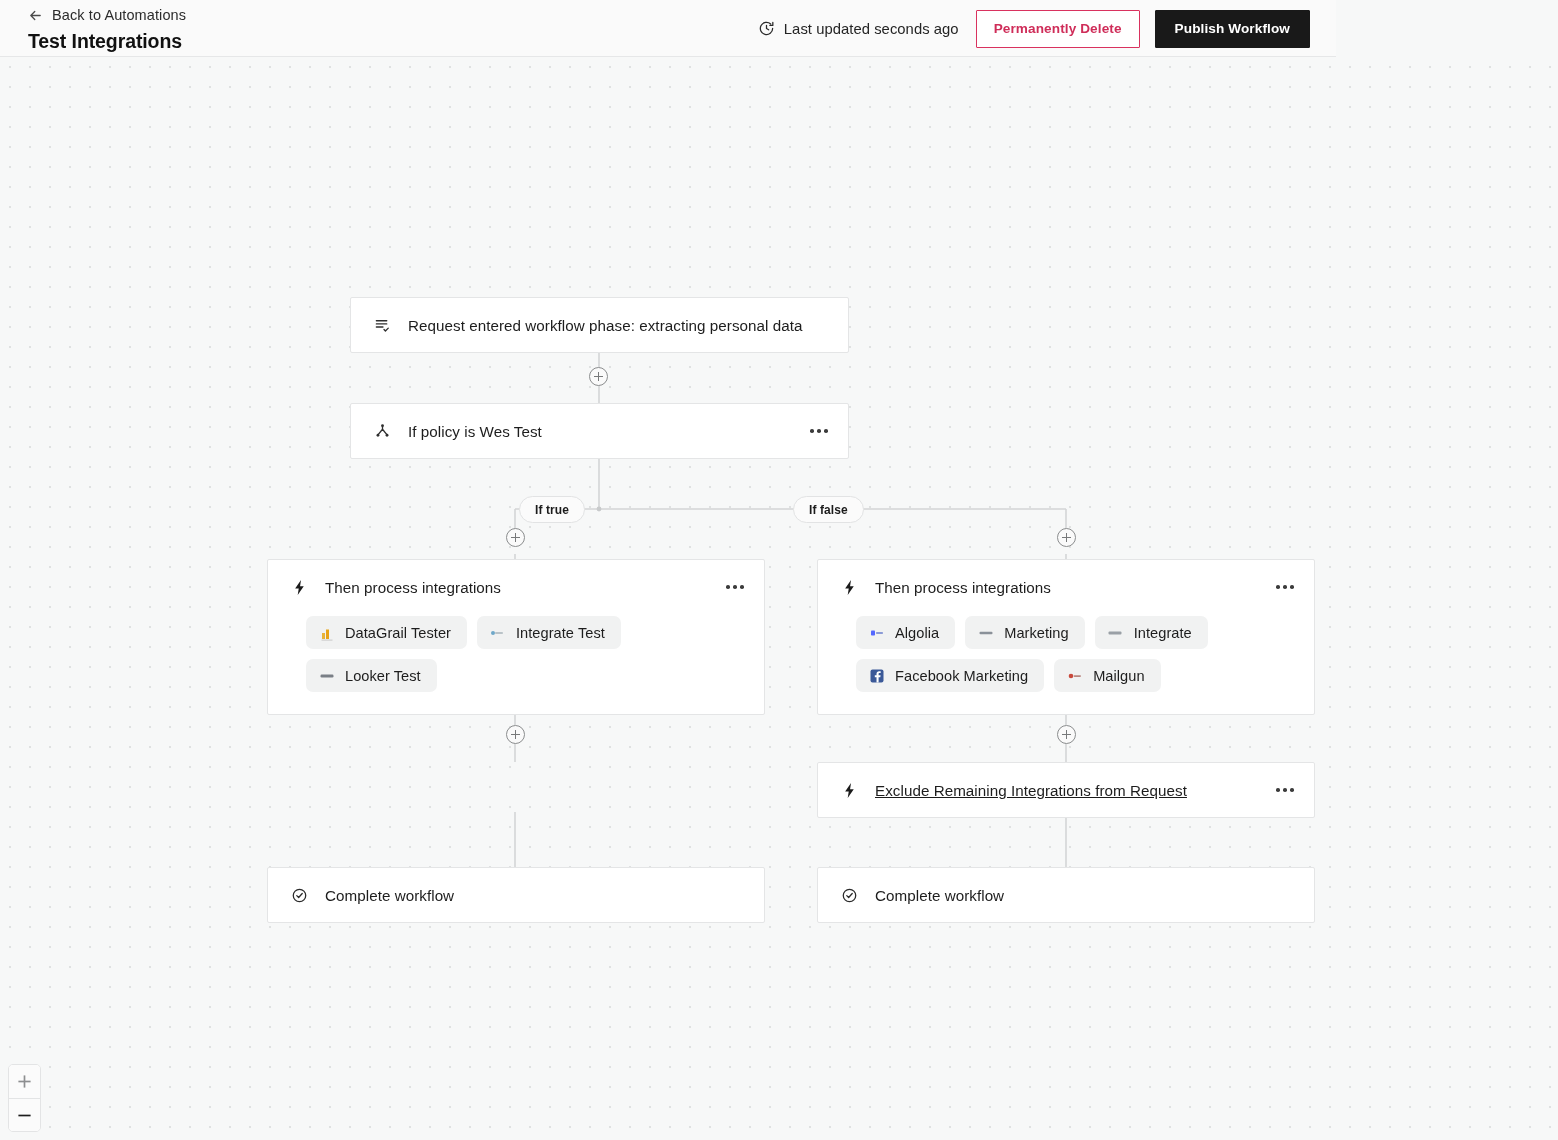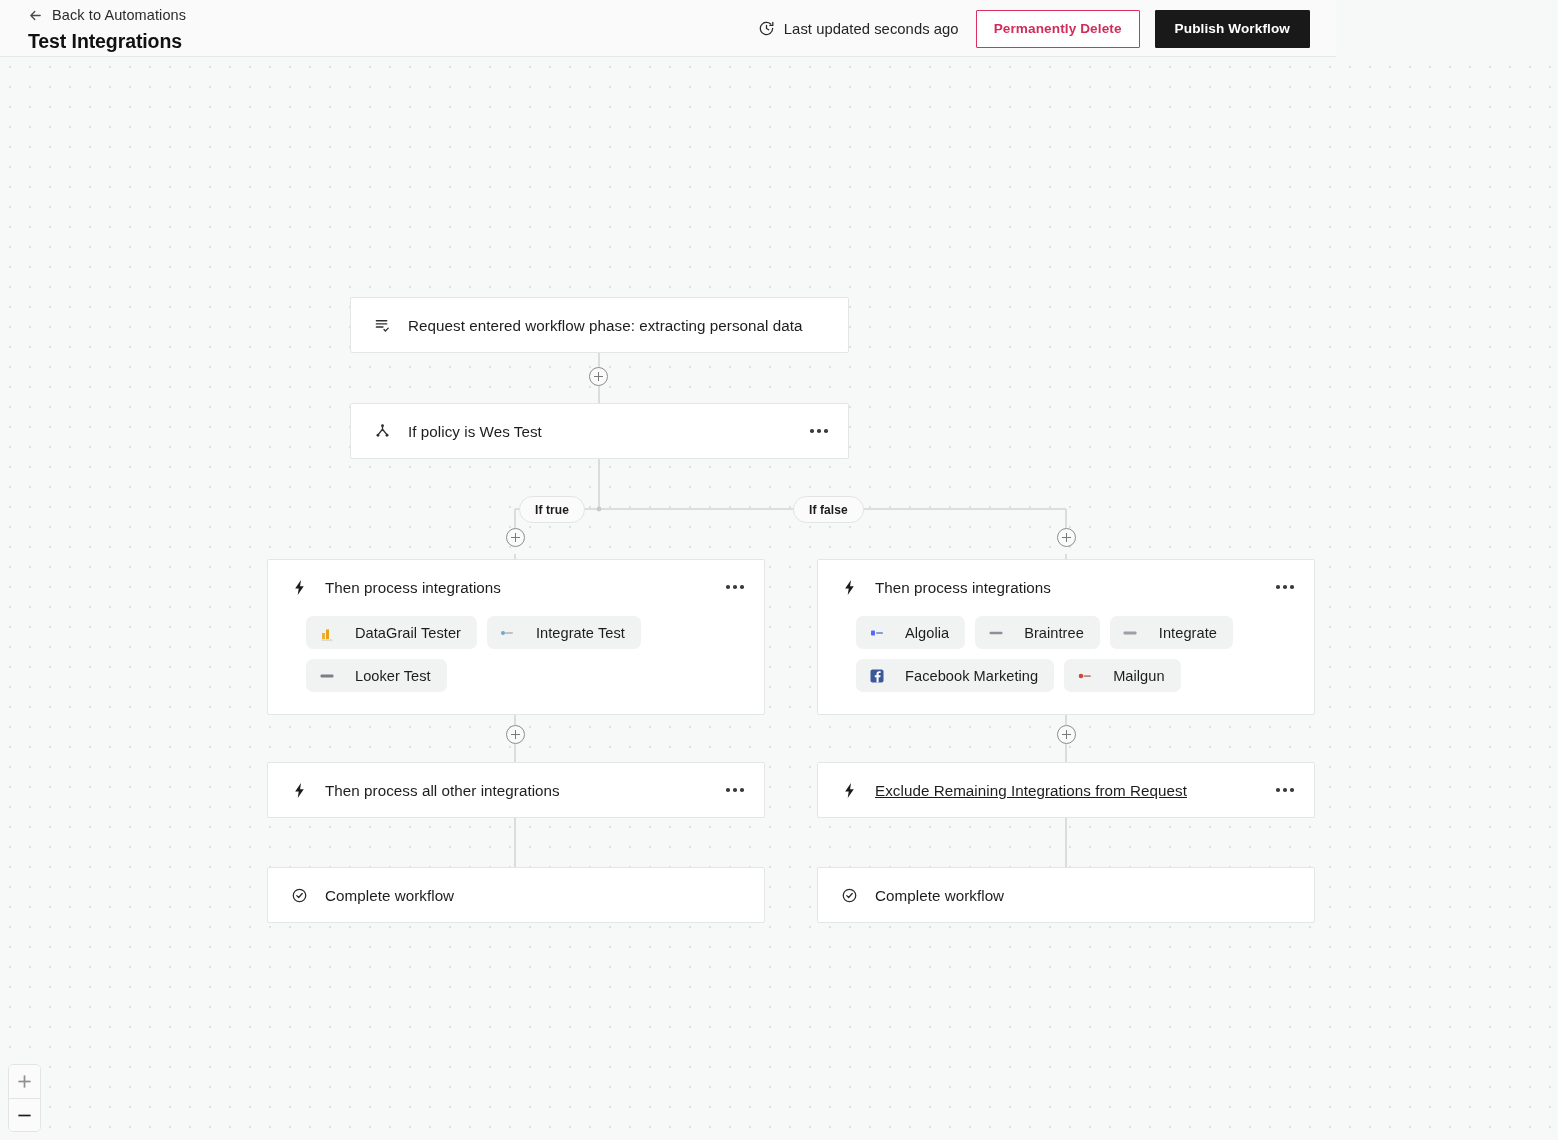--- a/index.html
+++ b/index.html
@@ -177,21 +177,21 @@
 
   .chips {
     display: flex;
     flex-wrap: wrap;
     gap: 10px;
     padding: 2px 20px 22px 38px;
   }
   .chip {
     display: flex;
     align-items: center;
-    gap: 20px;
+    gap: 10px;
     height: 33px;
     padding: 0 16px 0 12px;
     background: #f1f2f2;
     border-radius: 7px;
     font-size: 14.6px;
     color: #1d1d1d;
     letter-spacing: .05px;
     white-space: nowrap;
     cursor: pointer;
   }
@@ -442,21 +442,21 @@
           </svg>
         </span>
         <span>Algolia</span>
       </div>
       <div class="chip">
         <span class="chip-logo">
           <svg width="16" height="16" viewBox="0 0 16 16">
             <rect x="1.5" y="6.8" width="13" height="2.4" rx="1" fill="#8a9199"></rect>
           </svg>
         </span>
-        <span>Braintree</span>
+        <span>Marketing</span>
       </div>
       <div class="chip">
         <span class="chip-logo">
           <svg width="16" height="16" viewBox="0 0 16 16">
             <rect x="1.5" y="6.6" width="13" height="2.8" rx="1" fill="#9aa0a6"></rect>
           </svg>
         </span>
         <span>Integrate</span>
       </div>
       <div class="chip">
@@ -473,35 +473,20 @@
           <svg width="16" height="16" viewBox="0 0 16 16">
             <circle cx="4" cy="8" r="2.3" fill="#c94a3c"></circle>
             <rect x="6.6" y="7.2" width="7.4" height="1.7" rx=".8" fill="#b9867f"></rect>
           </svg>
         </span>
         <span>Mailgun</span>
       </div>
     </div>
   </div>
 
-  <div class="node" style="left:267px; top:705px; width:498px;">
-    <div class="node-head">
-      <span class="node-icon">
-        <svg width="15" height="17" viewBox="0 0 14 18" fill="none">
-          <path d="M8.6 1L2.4 10.1h3.8L5.1 17l6.4-9.3H7.6L8.6 1z" fill="#1b1b1b"></path>
-        </svg>
-      </span>
-      <span class="node-title">Then process all other integrations</span>
-      <span class="node-menu">
-        <i></i>
-          <i></i>
-          <i></i>
-      </span>
-    </div>
-  </div>
 
   <div class="node" style="left:817px; top:705px; width:498px;text-decoration:underline;">
     <div class="node-head">
       <span class="node-icon">
         <svg width="15" height="17" viewBox="0 0 14 18" fill="none">
           <path d="M8.6 1L2.4 10.1h3.8L5.1 17l6.4-9.3H7.6L8.6 1z" fill="#1b1b1b"></path>
         </svg>
       </span>
       <span class="node-title">Exclude Remaining Integrations from Request</span>
       <span class="node-menu">

